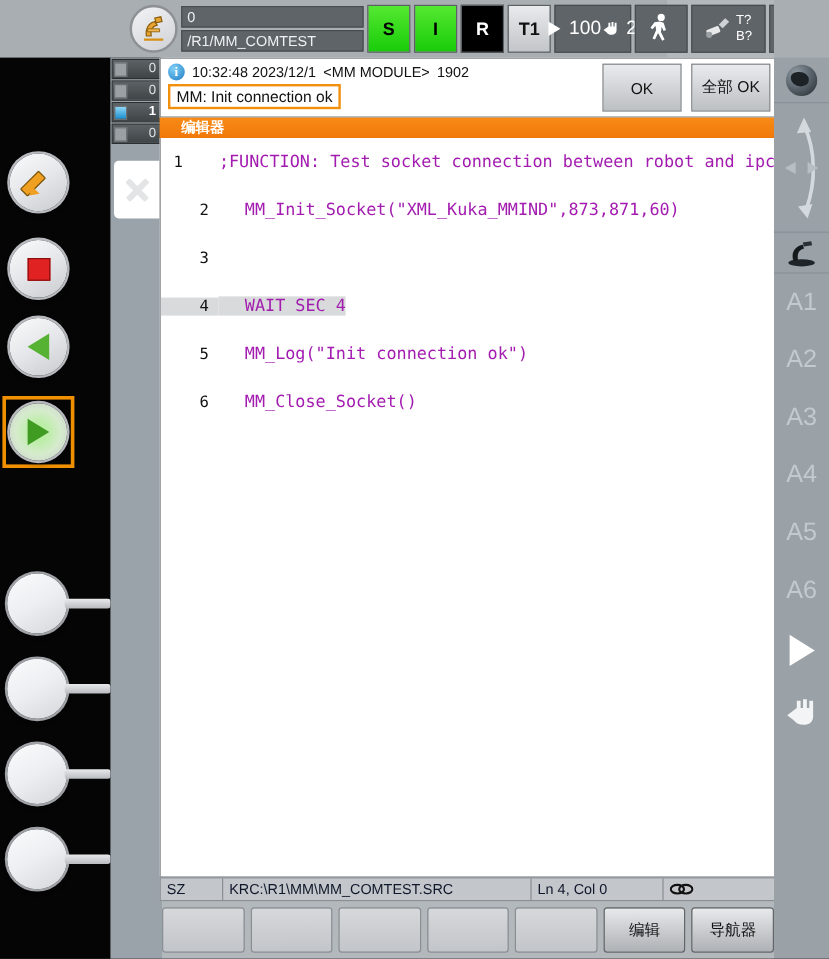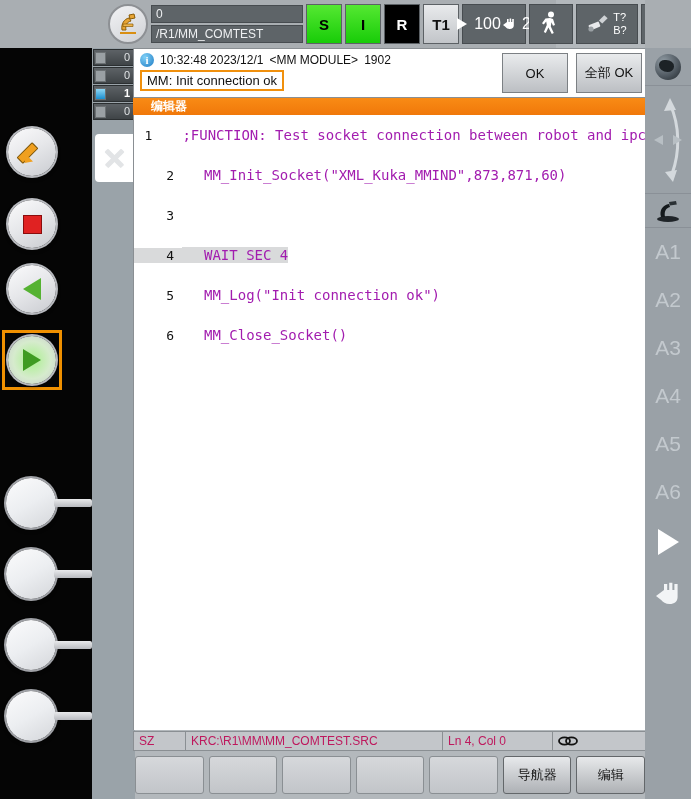--- a/index.html
+++ b/index.html
@@ -190,21 +190,21 @@
     font-family: "DejaVu Sans Mono", monospace; font-size: 14px; color:#a21caf;
     padding-left: 22px; white-space: pre;
   }
   .cline.sel .ctext { background: #d9dadb; padding-left: 22px; margin-left: 0; }
   .cline.sel .ctext { box-shadow: -0px 0 0 0 #d9dadb; }
 
   
   #stbar {
     position: absolute; left: -2px; top: 731px; width: 514px; height: 20px;
     background: #c3c6ca; border: 1px solid #8a8f93;
-    display:flex; align-items:center; font-size: 12px; color:#be185d;
+    display:flex; align-items:center; font-size: 12px; color:#0f172a;
   }
   #stbar > div { height: 100%; display:flex; align-items:center; padding: 0 5px; border-right:1px solid #8a8f93; }
 
   
   #skbar {
     position: absolute; left: -2px; top: 753px; width: 514px; height: 44px;
     display:flex; align-items:center; gap: 5px; padding: 0 2px;
   }
   .sk {
     flex: 1; height: 38px; background: linear-gradient(180deg,#d6d8db,#c2c5c9);
@@ -455,22 +455,22 @@
       </svg>
     </div>
   </div>
 
   <div id="skbar">
     <div class="sk"></div>
     <div class="sk"></div>
     <div class="sk"></div>
     <div class="sk"></div>
     <div class="sk"></div>
+    <div class="sk strong">编辑</div>
     <div class="sk strong">导航器</div>
-    <div class="sk strong">编辑</div>
   </div>
 </div>
 
 <div id="rightbar">
   <div class="rtop"></div>
 
   <div class="rsec" style="height:38px">
     <span class="globe"></span>
   </div>
 

